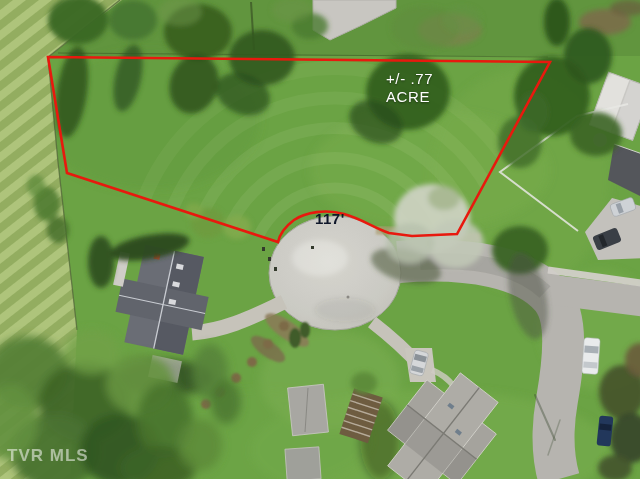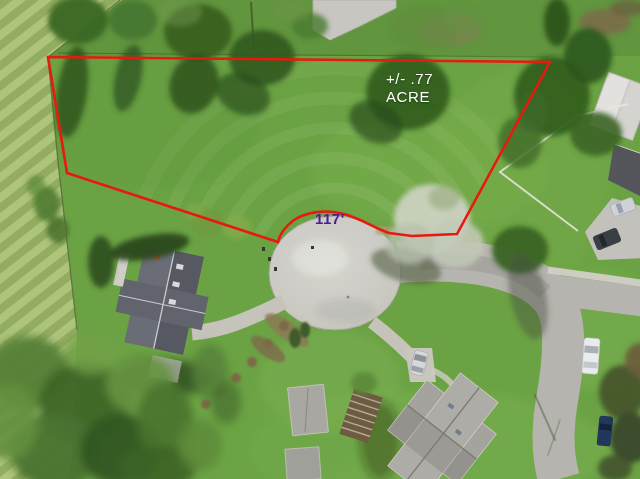--- a/index.html
+++ b/index.html
@@ -2,21 +2,21 @@
 <html><head>
 <meta charset="utf-8">
 <style>
   html,body{margin:0;padding:0;background:#222;}
   .stage{position:relative;width:640px;height:479px;overflow:hidden;background:#6ba344;
          font-family:"Liberation Sans",sans-serif;}
   .stage svg{position:absolute;left:0;top:0;}
   .acre-label{position:absolute;left:386px;top:70px;color:#ffffff;
     font-weight:normal;font-size:15px;line-height:18px;letter-spacing:.6px;
     text-shadow:0 1px 2px rgba(0,0,0,.45);white-space:pre;}
-  .frontage-label{position:absolute;left:315px;top:210px;color:#4c1d95;
+  .frontage-label{position:absolute;left:315px;top:210px;color:#0f172a;
     font-weight:bold;font-size:15px;letter-spacing:.5px;}
   .watermark{position:absolute;left:7px;top:446px;color:rgba(250,250,247,.55);
     font-weight:600;font-size:17px;letter-spacing:1px;}
 </style>
 </head>
 <body>
 
 <div class="stage">
 <svg width="640" height="479" viewBox="0 0 640 479">
   <defs>
@@ -260,13 +260,14 @@
   <g transform="translate(607 239) rotate(-22)">
     <rect x="-13" y="-7.5" width="26" height="15" rx="3" fill="#3a3f46"></rect>
     <rect x="-7" y="-6" width="5" height="12" fill="#23272c"></rect>
   </g>
 
   <path d="M 48 57 L 550 62 L 457 234 L 412 236 L 389 233 C 372 227 362 219 344 214 C 326 209 306 212 294 220 C 286 226 280 233 278 242 L 67 173 Z" fill="none" stroke="#e8190e" stroke-width="2.6" stroke-linejoin="miter"></path>
 </svg>
 
 <div class="acre-label"><span>+/- .77</span><br><span>ACRE</span></div>
 <div class="frontage-label">117'</div>
+<div class="watermark">TVR MLS</div>
 </div>
 
 </body></html>

